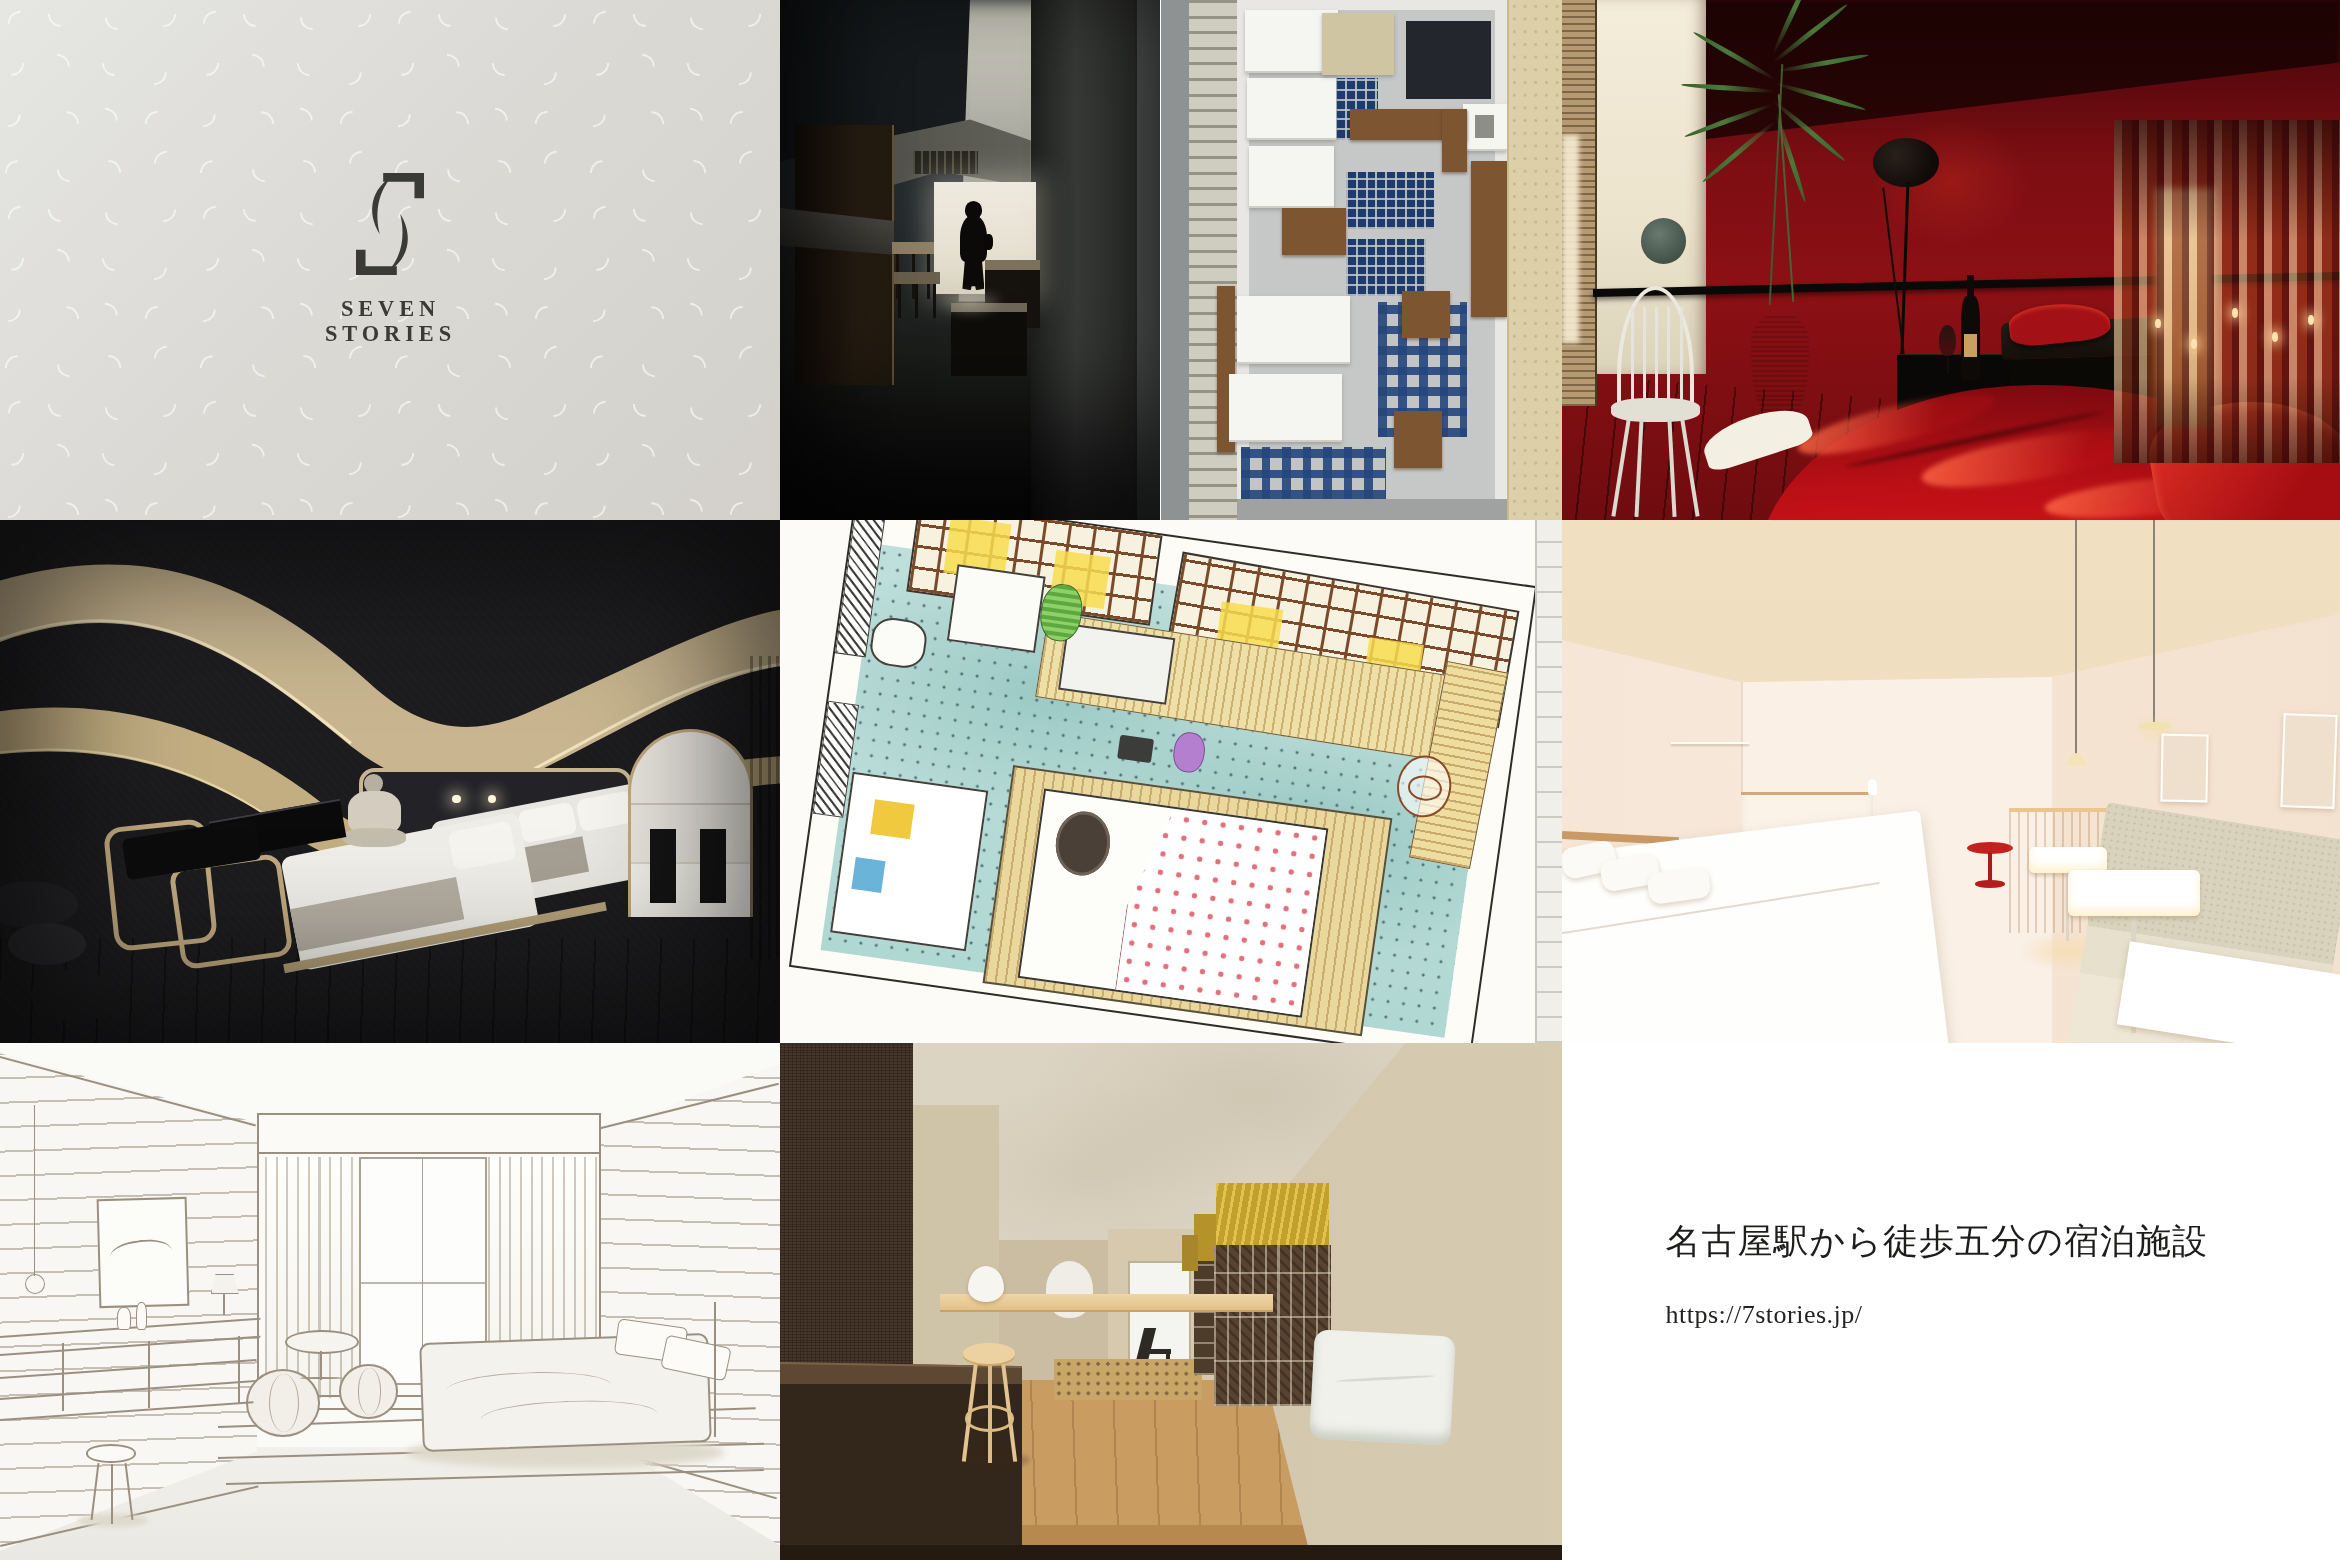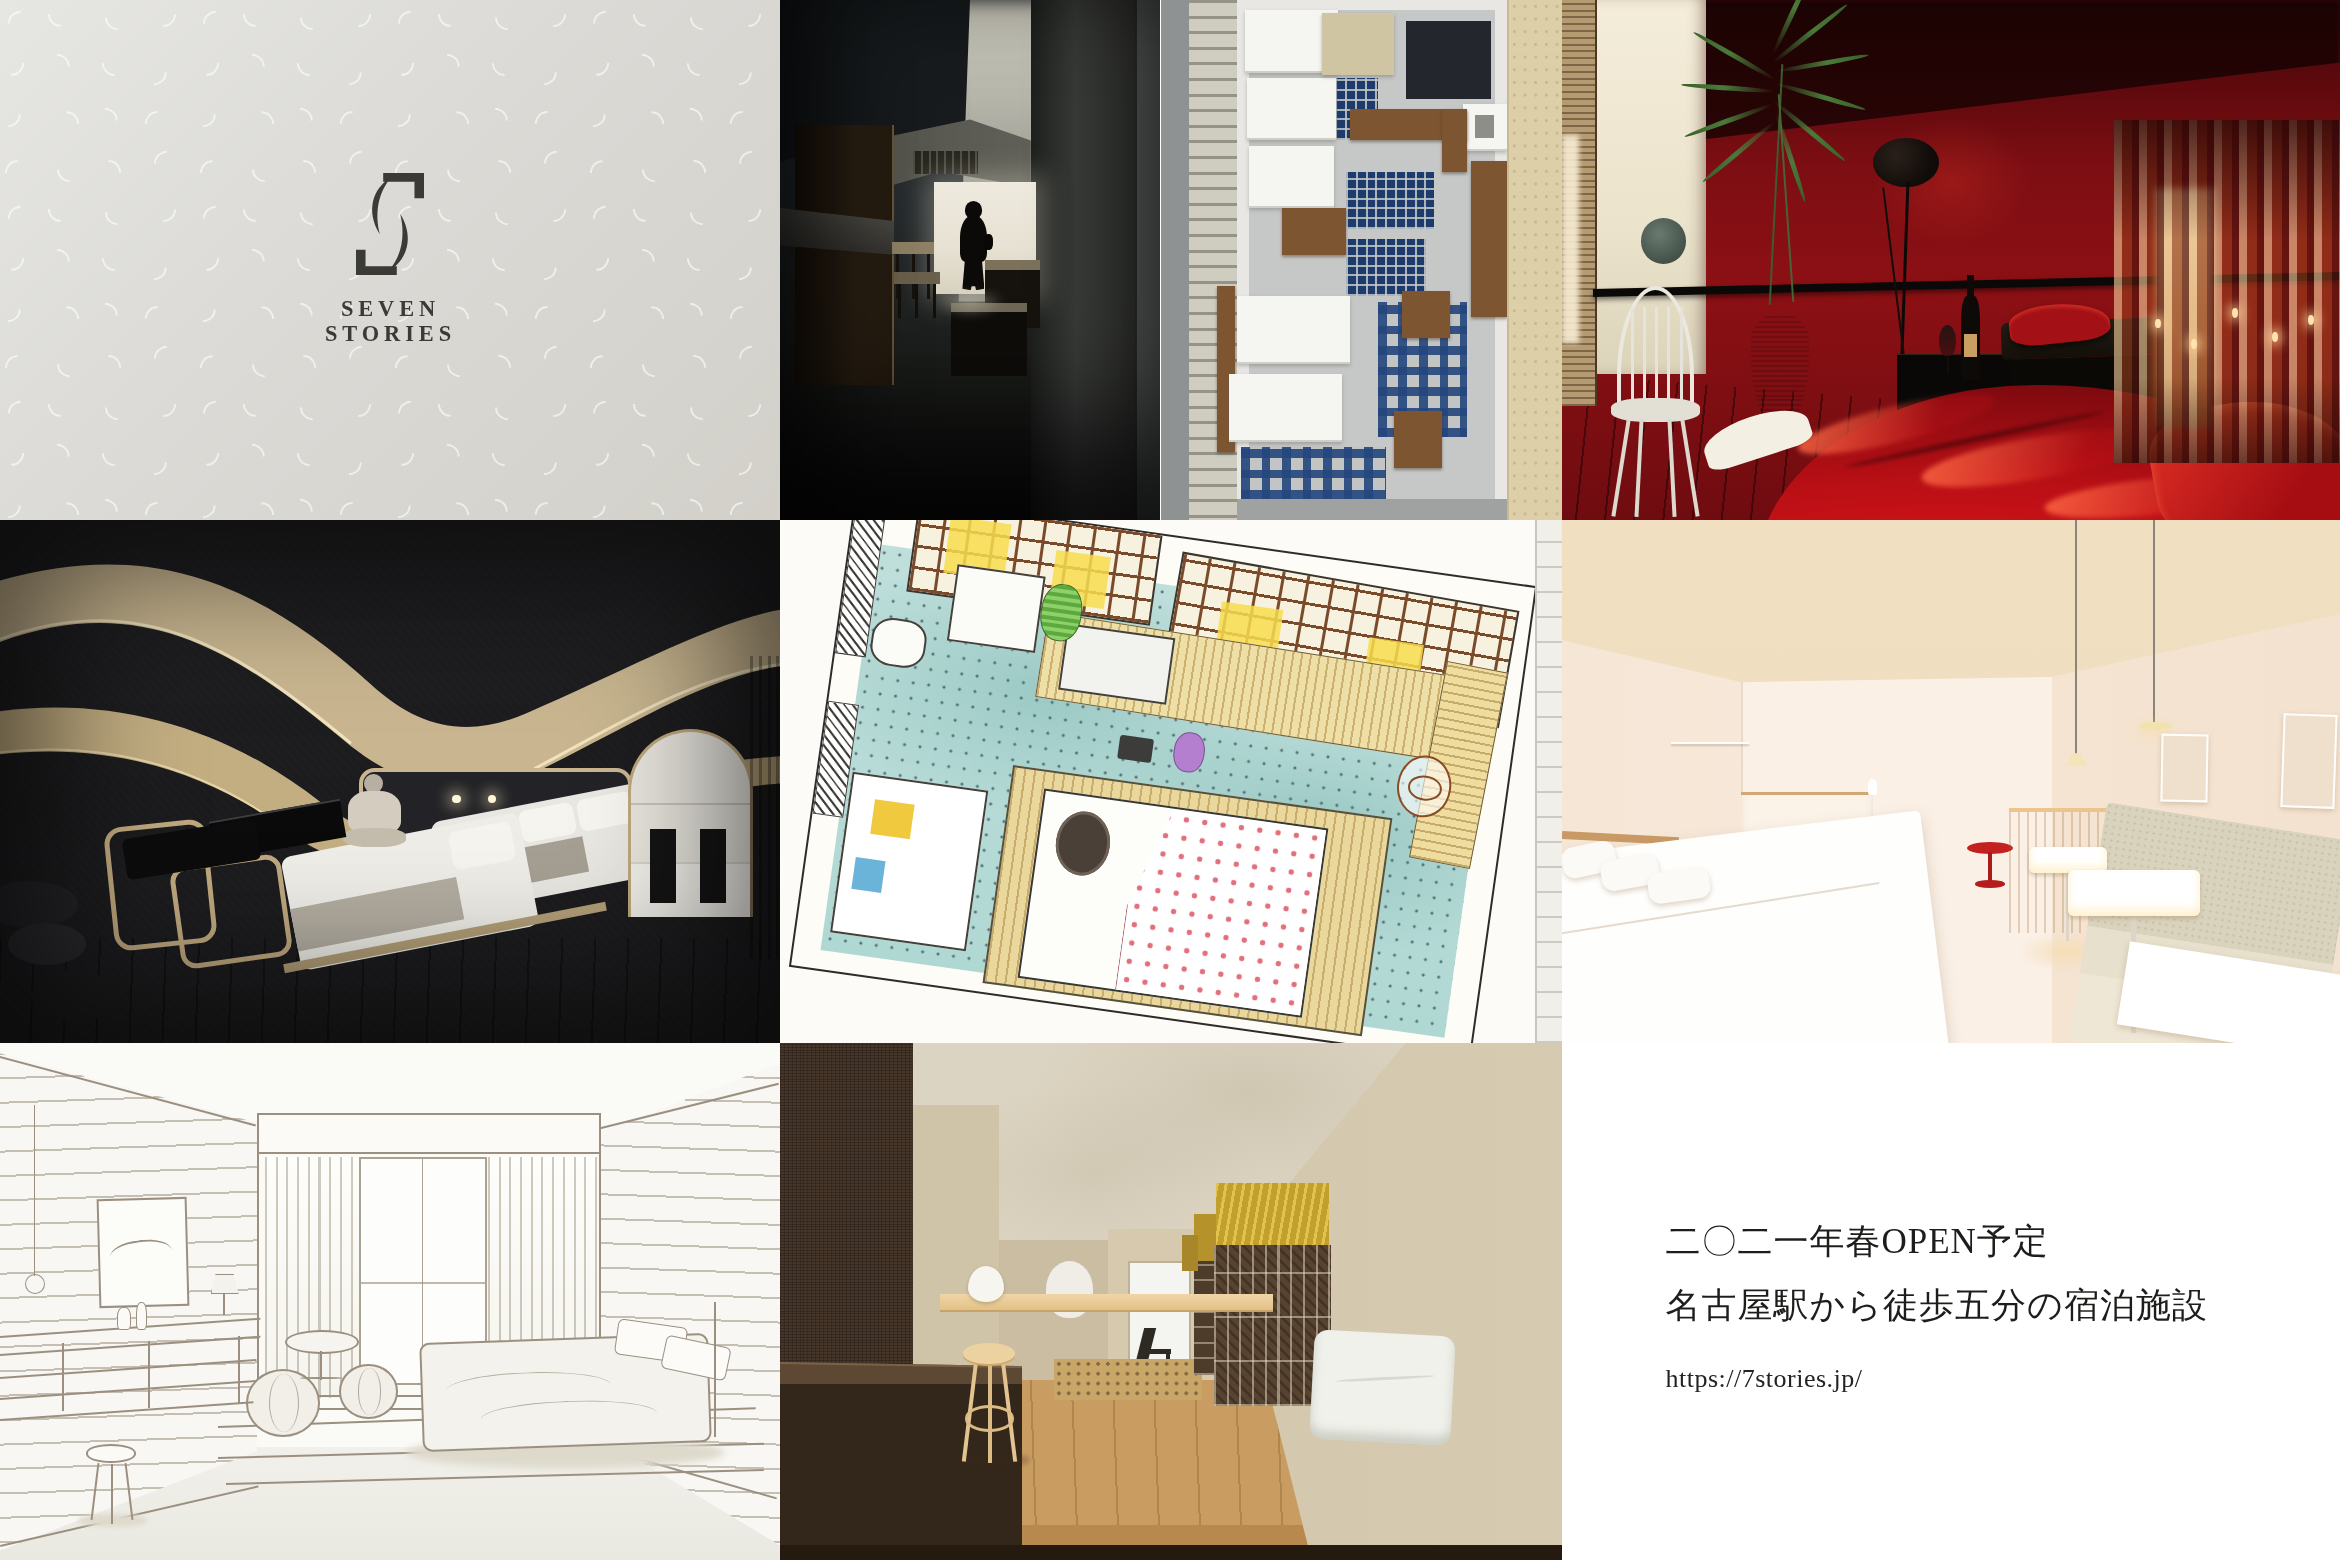--- a/index.html
+++ b/index.html
@@ -1020,20 +1020,19 @@
         <div class="lgb"></div>
         <div class="lgc"></div>
         <div class="ring"></div>
         <div class="seat"></div>
     </div>
     <div class="baseboard"></div>
   </section>
 
   <section class="tile t-text">
     <div class="block">
-      <p class="jp">二〇二一年春OPEN予定</p>
       <p class="jp second">名古屋駅から徒歩五分の宿泊施設</p>
       <p class="url">https://7stories.jp/</p>
     </div>
   </section>
 
 </div>
 
 
 </body></html>

